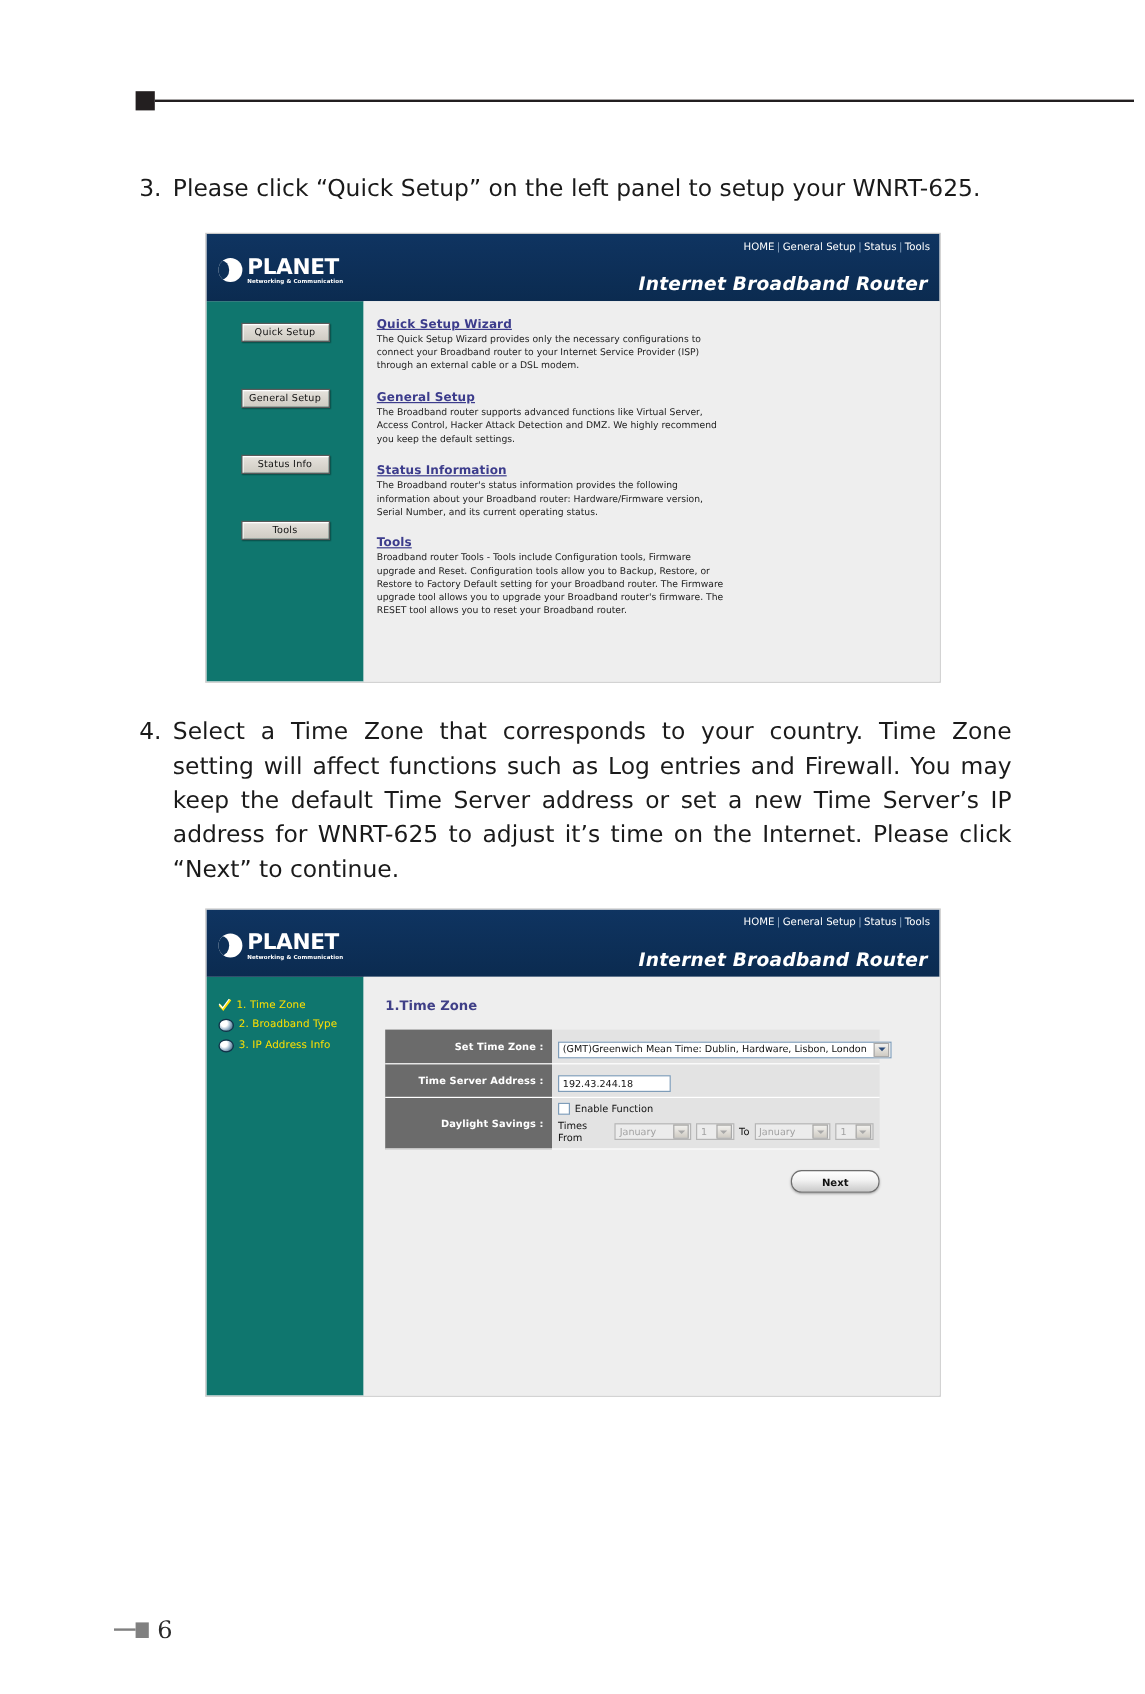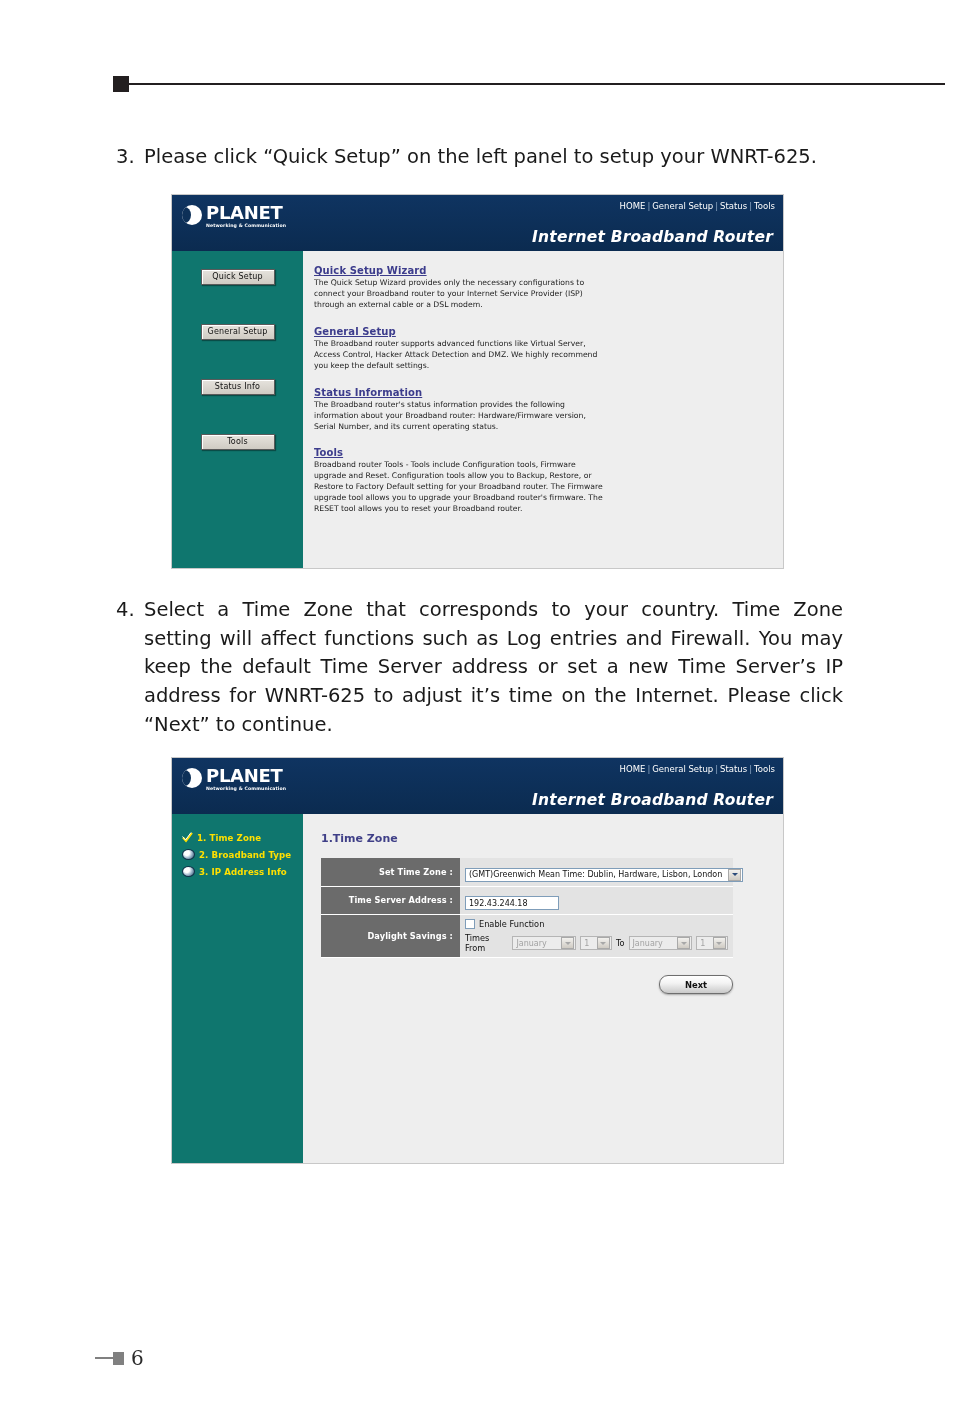--- a/index.html
+++ b/index.html
@@ -79,21 +79,21 @@
   
   .rheader {
     position: relative;
     height: 56px;
     background: #0d3058;
     background: linear-gradient(to bottom, #0f3461 0%, #0b2b50 100%);
   }
   .logo {
     position: absolute;
     left: 10px;
-    top: 9px;
+    top: 19px;
     display: flex;
     align-items: flex-start;
   }
   .logo-globe {
     width: 20px;
     height: 20px;
     border-radius: 50%;
     background: #ffffff;
     position: relative;
     margin-right: 4px;
@@ -210,25 +210,25 @@
     line-height: 1.42;
     max-width: 290px;
   }
 
   
   .wiz-steps {
     padding: 18px 0 0 10px;
   }
   .wiz-step {
     display: flex;
-    align-items: flex-end;
+    align-items: center;
     margin-bottom: 5px;
     font-family: "DejaVu Sans", sans-serif;
     font-size: 8.6px;
-    font-weight: bold;
+    font-weight: normal;
     color: #ffe000;
     letter-spacing: 0.1px;
   }
   .wiz-ico {
     width: 11px;
     flex: 0 0 11px;
     height: 11px;
     margin-right: 4px;
     position: relative;
   }

